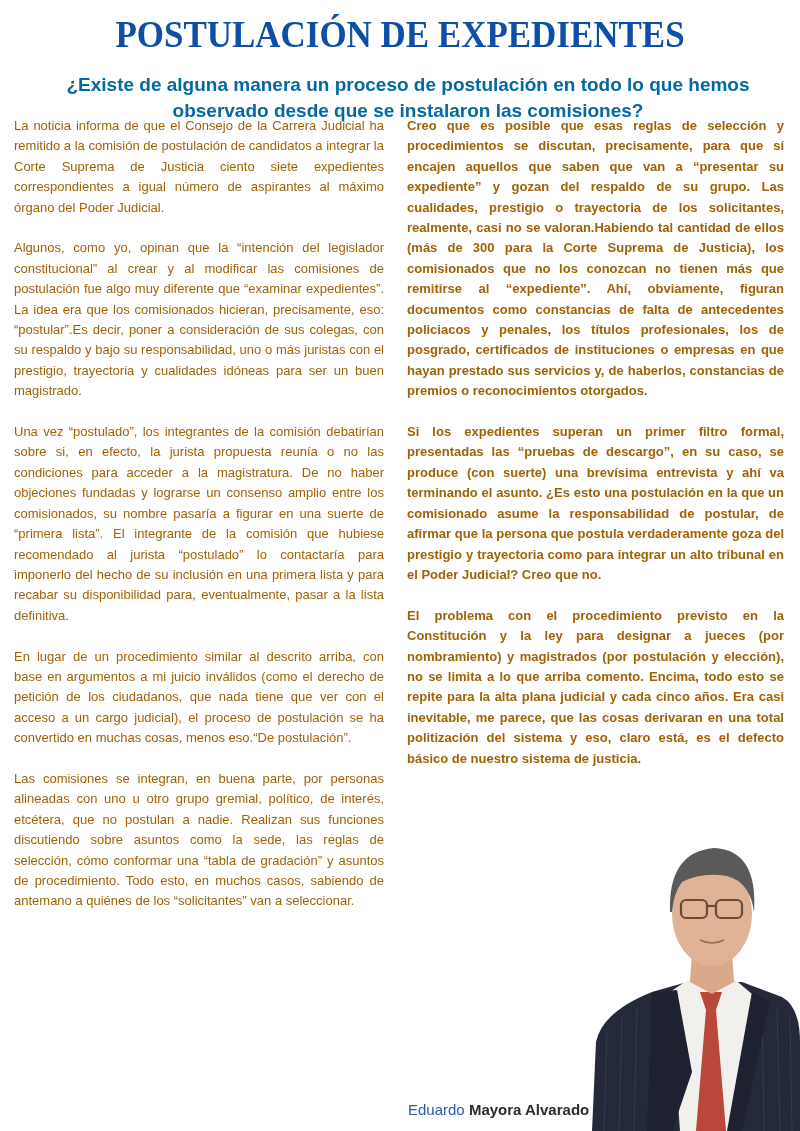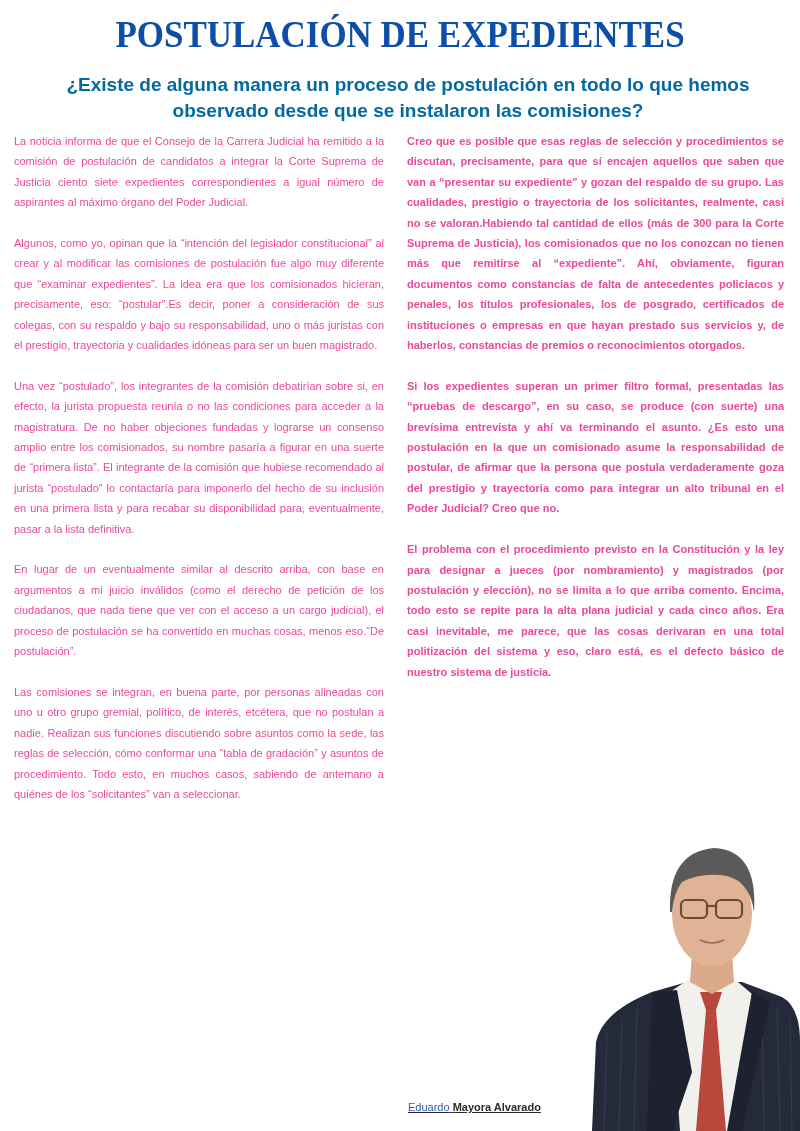--- a/index.html
+++ b/index.html
@@ -9,46 +9,46 @@
     font-family: "Liberation Serif", serif; font-weight: bold; font-size: 38px;
     color: #0d4fa8; letter-spacing: 0px; transform: scaleX(0.92); transform-origin: center;
     margin: 0;
   }
   .subtitle {
     position: absolute; top: 64px; left: 40px; width: 720px; text-align: center;
     font-family: "Liberation Sans", sans-serif; font-weight: bold; font-size: 19px;
     line-height: 26px; color: #0369a1; margin: 8px;
   }
   .col {
-    position: absolute; top: 131px; width: 370px;
-    font-size: 11px; line-height: 20.4px; text-align: justify; color: #ec4899;
+    position: absolute; top: 116px; width: 370px;
+    font-size: 13px; line-height: 20.4px; text-align: justify; color: #a16207;
   }
   .col.left { left: 14px; }
   .col.right { left: 407px; width: 377px; font-weight: bold; }
   .col p { margin: 0 0 20.4px 0; }
   .photo {
     position: absolute; left: 592px; top: 842px; width: 208px; height: 289px; overflow: hidden;
   }
   .byline {
-    position: absolute; left: 408px; top: 1101px; font-size: 11px; font-weight: normal; text-decoration: underline;
+    position: absolute; left: 408px; top: 1101px; font-size: 15px; font-weight: normal;
   }
   .byline .first { color: #2e5aa8; }
   .byline .last { color: #2b2b2b; font-weight: bold; }
 </style>
 </head>
 <body>
 
 <h1 class="title">POSTULACIÓN DE EXPEDIENTES</h1>
 <h2 class="subtitle">¿Existe de alguna manera un proceso de postulación en todo lo que hemos observado desde que se instalaron las comisiones?</h2>
 
 <div class="col left">
   <p>La noticia informa de que el Consejo de la Carrera Judicial ha remitido a la comisión de postulación de candidatos a integrar la Corte Suprema de Justicia ciento siete expedientes correspondientes a igual número de aspirantes al máximo órgano del Poder Judicial.</p>
   <p>Algunos, como yo, opinan que la “intención del legislador constitucional” al crear y al modificar las comisiones de postulación fue algo muy diferente que “examinar expedientes”. La idea era que los comisionados hicieran, precisamente, eso: “postular”.Es decir, poner a consideración de sus colegas, con su respaldo y bajo su responsabilidad, uno o más juristas con el prestigio, trayectoria y cualidades idóneas para ser un buen magistrado.</p>
   <p>Una vez “postulado”, los integrantes de la comisión debatirían sobre si, en efecto, la jurista propuesta reunía o no las condiciones para acceder a la magistratura. De no haber objeciones fundadas y lograrse un consenso amplio entre los comisionados, su nombre pasaría a figurar en una suerte de “primera lista”. El integrante de la comisión que hubiese recomendado al jurista “postulado” lo contactaría para imponerlo del hecho de su inclusión en una primera lista y para recabar su disponibilidad para, eventualmente, pasar a la lista definitiva.</p>
-  <p>En lugar de un eventualmente similar al descrito arriba, con base en argumentos a mi juicio inválidos (como el derecho de petición de los ciudadanos, que nada tiene que ver con el acceso a un cargo judicial), el proceso de postulación se ha convertido en muchas cosas, menos eso.“De postulación”.</p>
+  <p>En lugar de un procedimiento similar al descrito arriba, con base en argumentos a mi juicio inválidos (como el derecho de petición de los ciudadanos, que nada tiene que ver con el acceso a un cargo judicial), el proceso de postulación se ha convertido en muchas cosas, menos eso.“De postulación”.</p>
   <p>Las comisiones se integran, en buena parte, por personas alineadas con uno u otro grupo gremial, político, de interés, etcétera, que no postulan a nadie. Realizan sus funciones discutiendo sobre asuntos como la sede, las reglas de selección, cómo conformar una “tabla de gradación” y asuntos de procedimiento. Todo esto, en muchos casos, sabiendo de antemano a quiénes de los “solicitantes” van a seleccionar.</p>
 </div>
 
 <div class="col right">
   <p>Creo que es posible que esas reglas de selección y procedimientos se discutan, precisamente, para que sí encajen aquellos que saben que van a “presentar su expediente” y gozan del respaldo de su grupo.  Las cualidades, prestigio o trayectoria de los solicitantes, realmente, casi no se valoran.Habiendo tal cantidad de ellos (más de 300 para la Corte Suprema de Justicia), los comisionados que no los conozcan no tienen más que remitirse al “expediente”. Ahí, obviamente, figuran documentos como constancias de falta de antecedentes policiacos y penales, los títulos profesionales, los de posgrado, certificados de instituciones o empresas en que hayan prestado sus servicios y, de haberlos, constancias de premios o reconocimientos otorgados.</p>
   <p>Si los expedientes superan un primer filtro formal, presentadas las “pruebas de descargo”, en su caso, se produce (con suerte) una brevísima entrevista y ahí va terminando el asunto. ¿Es esto una postulación en la que un comisionado asume la responsabilidad de postular, de afirmar que la persona que postula verdaderamente goza del prestigio y trayectoria como para integrar un alto tribunal en el Poder Judicial? Creo que no.</p>
   <p>El problema con el procedimiento previsto en la Constitución y la ley para designar a jueces (por nombramiento) y magistrados (por postulación y elección), no se limita a lo que arriba comento. Encima, todo esto se repite para la alta plana judicial y cada cinco años. Era casi inevitable, me parece, que las cosas derivaran en una total politización del sistema y eso, claro está, es el defecto básico de nuestro sistema de justicia.</p>
 </div>
 
 <div class="photo">

